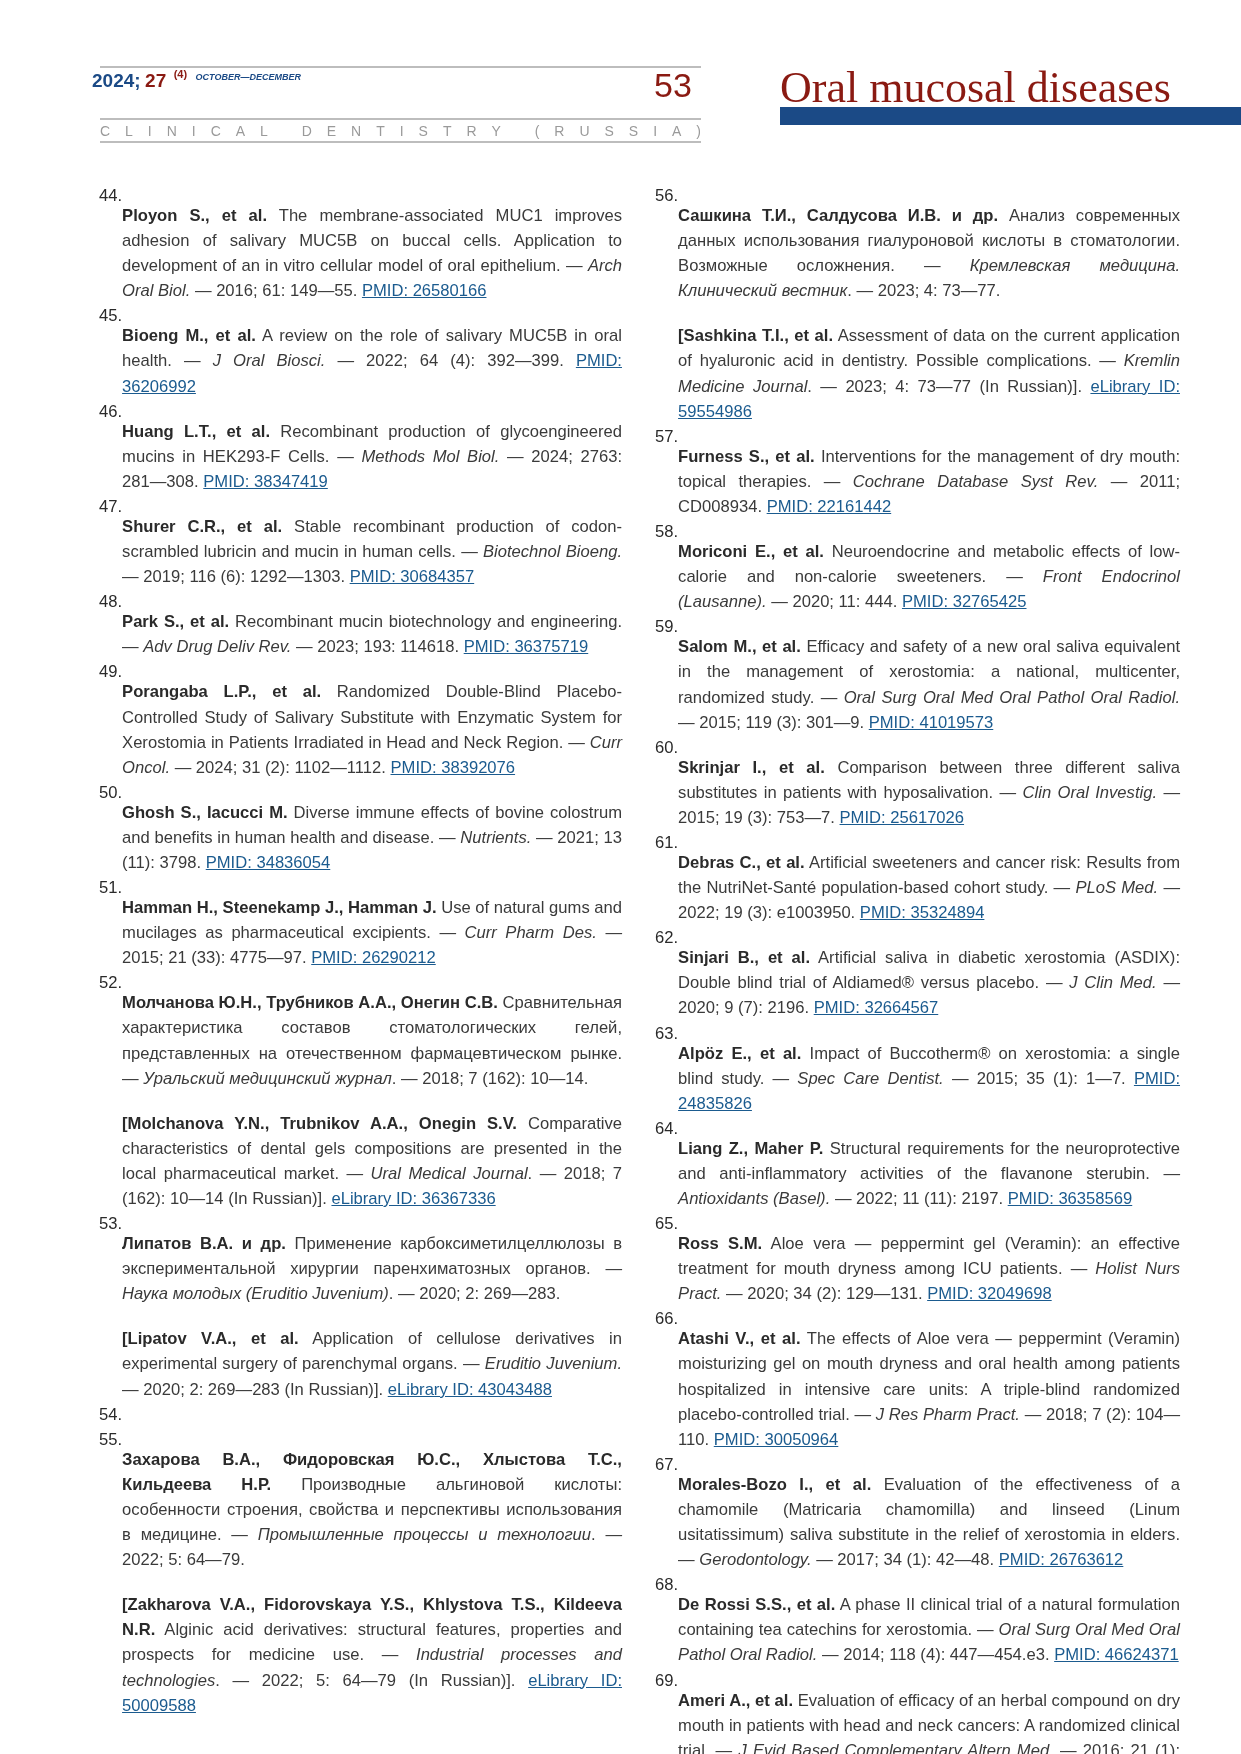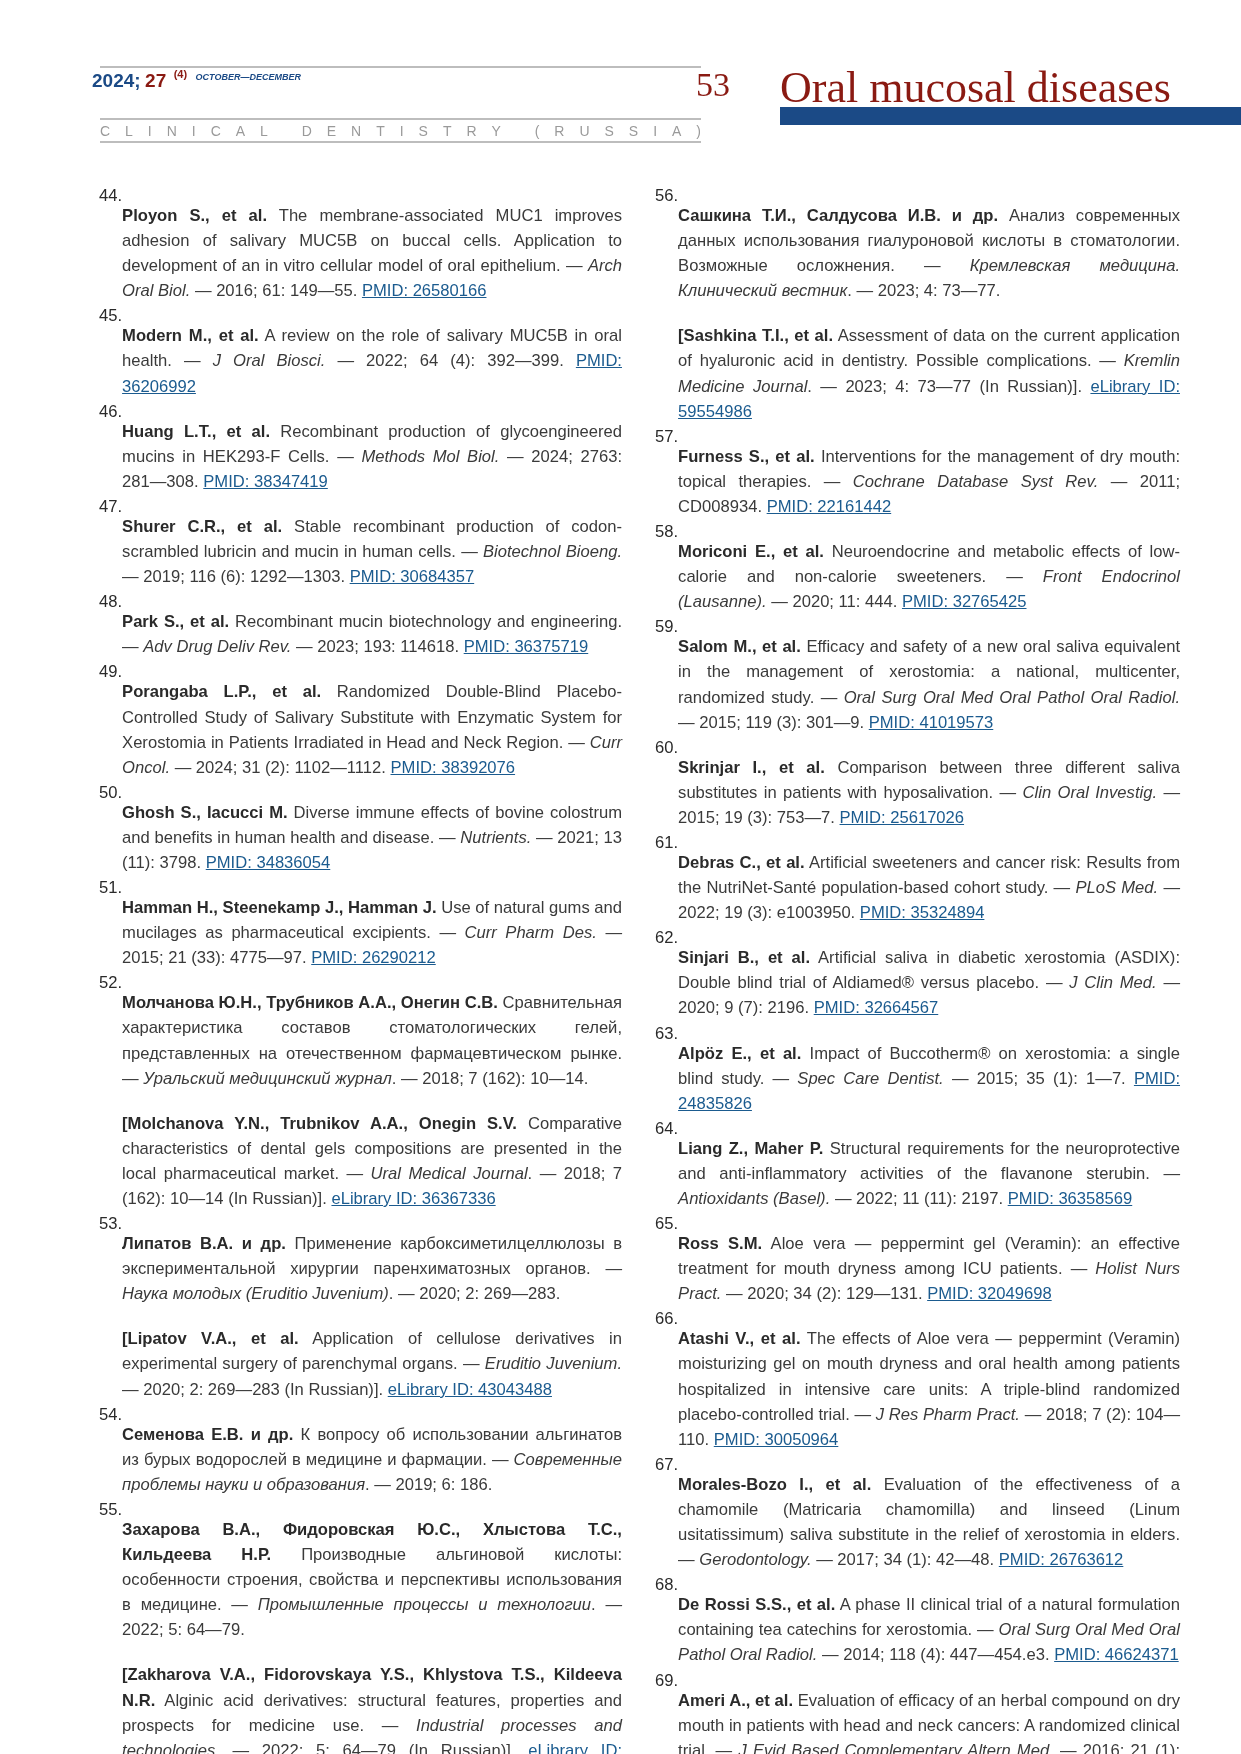--- a/index.html
+++ b/index.html
@@ -4,21 +4,21 @@
 <style>
   html, body { margin:0; padding:0; background:#fff; }
   body { width:1241px; height:1754px; position:relative; overflow:hidden;
          font-family:"Liberation Sans", sans-serif; color:#3a3a3a; }
   .hdr-line { position:absolute; left:100px; width:601px; height:2px; background:#bdbdbd; }
   .hdr-left { position:absolute; left:92px; top:70px; white-space:nowrap; }
   .hdr-year { font-weight:bold; font-size:19px; color:#1b4a86; }
   .hdr-vol { font-weight:bold; font-size:19px; color:#8a1a12; }
   .hdr-issue { font-size:11px; color:#8a1a12; font-weight:bold; vertical-align:top; position:relative; top:-2px; margin-left:3px;}
   .hdr-months { font-size:9px; font-style:italic; font-weight:bold; color:#1b4a86; vertical-align:top; margin-left:4px; position:relative; top:2px;}
-  .hdr-page { position:absolute; left:696px; top:66px; font-family:Liberation Serif, serif; font-size:34px; color:#8a1a12; }
+  .hdr-page { position:absolute; left:654px; top:66px; font-family:Liberation Sans, sans-serif; font-size:34px; color:#8a1a12; }
   .hdr-journal { position:absolute; left:100px; top:123px; width:601px; display:flex; justify-content:space-between;
                  font-size:14px; color:#9a9a9a; letter-spacing:0; }
   .hdr-journal span { display:inline-block; }
   .section-title { position:absolute; left:780px; top:62px; font-family:"Liberation Serif", serif; font-size:44px; color:#8a1a12; white-space:nowrap; }
   .section-bar { position:absolute; left:780px; top:107px; width:461px; height:18px; background:#1b4a86; }
   .col { position:absolute; top:183px; font-size:16.6px; line-height:25.1px; }
   .col-left { left:99px; width:523px; }
   .col-right { left:655px; width:525px; }
   .ref { display:flex; margin:0; }
   .ref .num { flex:0 0 auto; font-weight:normal; color:#2a2a2a; }
@@ -77,21 +77,21 @@
 <div class="col col-left" id="col-left">
     <div class="ref">
       <span class="num">44.</span>
       <span class="body">
         <span class="para"><span class="auth">Ployon S., et al.</span><span> The membrane-associated MUC1 improves adhesion of salivary MUC5B on buccal cells. Application to development of an in vitro cellular model of oral epithelium. — </span><span class="jr">Arch Oral Biol.</span><span> — 2016; 61: 149—55. </span><a class="link">PMID: 26580166</a></span>
       </span>
     </div>
     <div class="ref">
       <span class="num">45.</span>
       <span class="body">
-        <span class="para"><span class="auth">Modern M., et al.</span><span> A review on the role of salivary MUC5B in oral health. — </span><span class="jr">J Oral Biosci.</span><span> — 2022; 64 (4): 392—399. </span><a class="link">PMID: 36206992</a></span>
+        <span class="para"><span class="auth">Bioeng M., et al.</span><span> A review on the role of salivary MUC5B in oral health. — </span><span class="jr">J Oral Biosci.</span><span> — 2022; 64 (4): 392—399. </span><a class="link">PMID: 36206992</a></span>
       </span>
     </div>
     <div class="ref">
       <span class="num">46.</span>
       <span class="body">
         <span class="para"><span class="auth">Huang L.T., et al.</span><span> Recombinant production of glycoengineered mucins in HEK293-F Cells. — </span><span class="jr">Methods Mol Biol.</span><span> — 2024; 2763: 281—308. </span><a class="link">PMID: 38347419</a></span>
       </span>
     </div>
     <div class="ref">
       <span class="num">47.</span>
@@ -133,21 +133,20 @@
     <div class="ref">
       <span class="num">53.</span>
       <span class="body">
         <span class="para"><span class="auth">Липатов В.А. и др.</span><span> Применение карбоксиметилцеллюлозы в экспериментальной хирургии паренхиматозных органов. — </span><span class="jr">Наука молодых (Eruditio Juvenium)</span><span>. — 2020; 2: 269—283.</span></span>
         <span class="para"><span class="auth">[Lipatov V.A., et al.</span><span> Application of cellulose derivatives in experimental surgery of parenchymal organs. — </span><span class="jr">Eruditio Juvenium.</span><span> — 2020; 2: 269—283 (In Russian)]. </span><a class="link">eLibrary ID: 43043488</a></span>
       </span>
     </div>
     <div class="ref">
       <span class="num">54.</span>
       <span class="body">
-        <span class="para"><span class="auth">Семенова Е.В. и др.</span><span> К вопросу об использовании альгинатов из бурых водорослей в медицине и фармации. — </span><span class="jr">Современные проблемы науки и образования</span><span>. — 2019; 6: 186.</span></span>
       </span>
     </div>
     <div class="ref">
       <span class="num">55.</span>
       <span class="body">
         <span class="para"><span class="auth">Захарова В.А., Фидоровская Ю.С., Хлыстова Т.С., Кильдеева Н.Р.</span><span> Производные альгиновой кислоты: особенности строения, свойства и перспективы использования в медицине. — </span><span class="jr">Промышленные процессы и технологии</span><span>. — 2022; 5: 64—79.</span></span>
         <span class="para"><span class="auth">[Zakharova V.A., Fidorovskaya Y.S., Khlystova T.S., Kildeeva N.R.</span><span> Alginic acid derivatives: structural features, properties and prospects for medicine use. — </span><span class="jr">Industrial processes and technologies</span><span>. — 2022; 5: 64—79 (In Russian)]. </span><a class="link">eLibrary ID: 50009588</a></span>
       </span>
     </div>
   </div>

